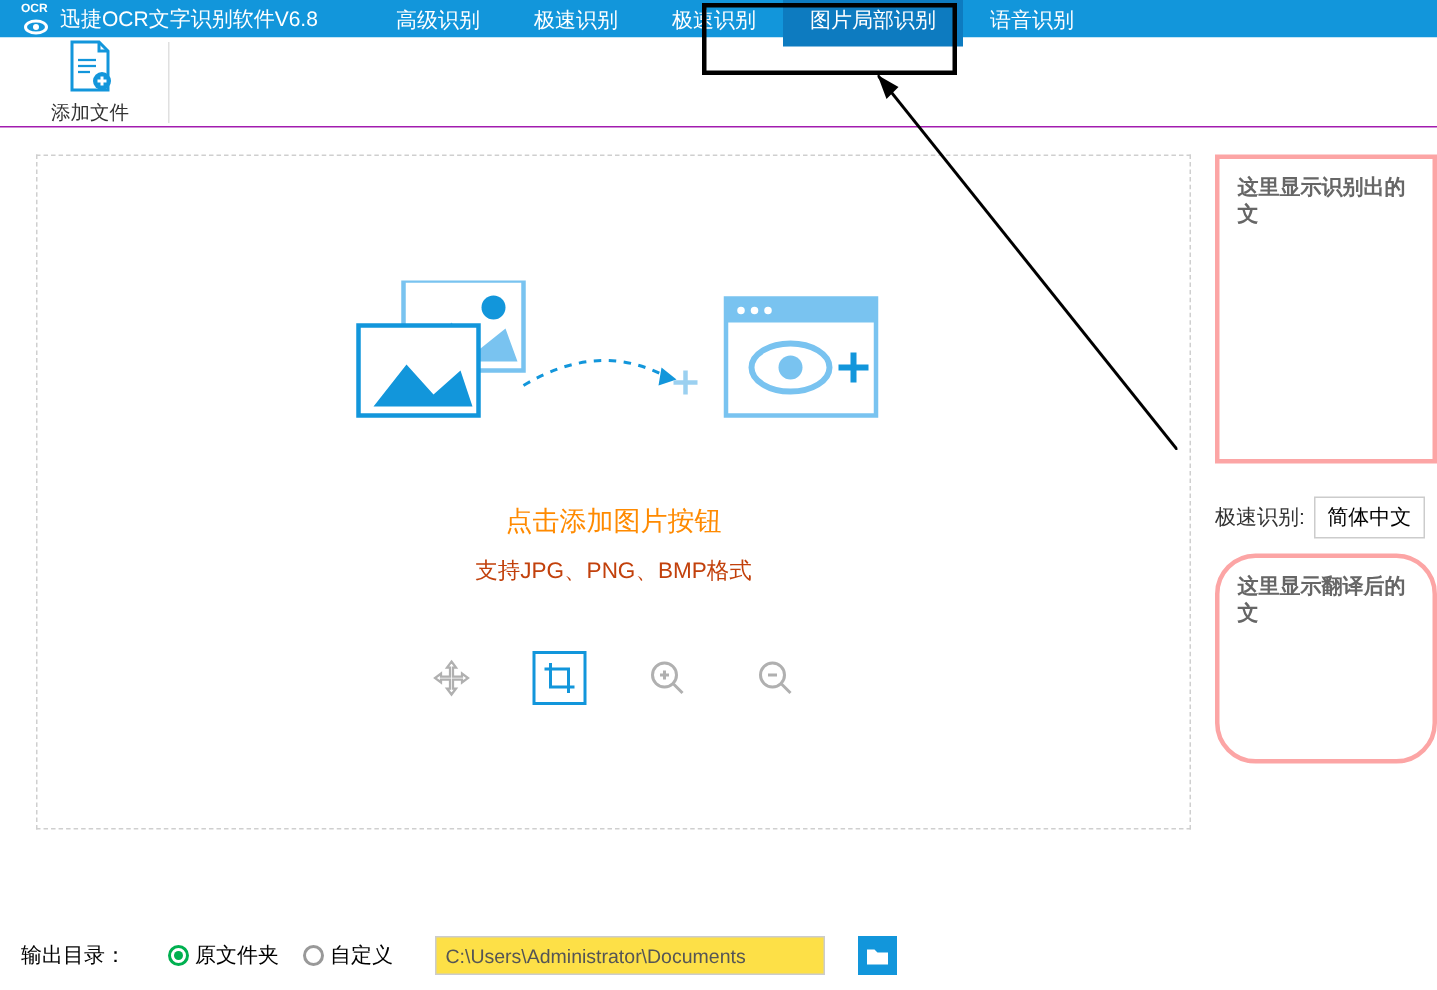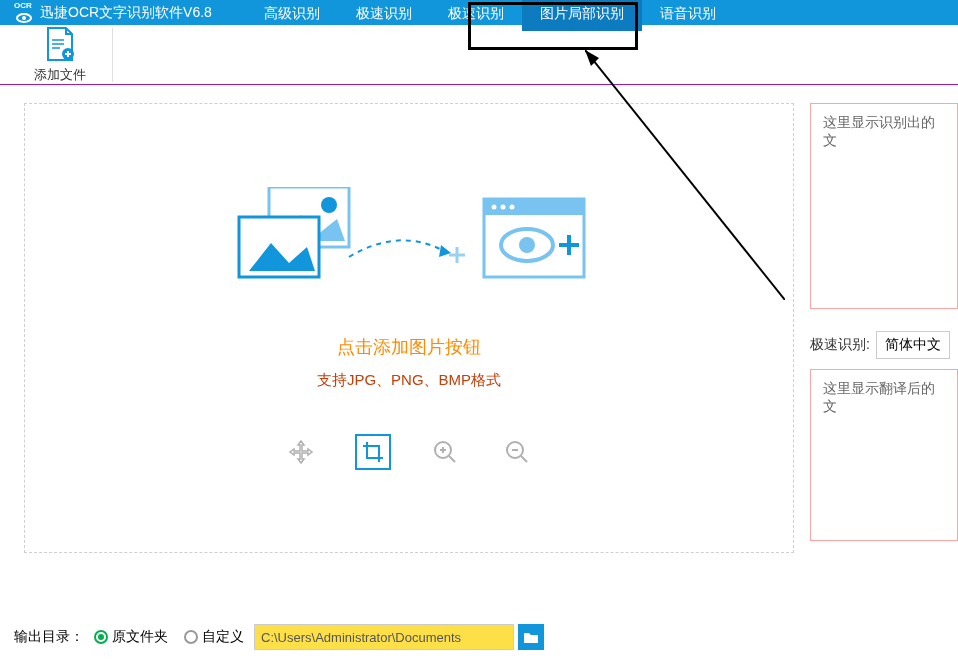--- a/index.html
+++ b/index.html
@@ -22,27 +22,27 @@
     .divider { width: 1px; height: 54px; background: #e0e0e0; margin: 0 12px; }
     .content { display: flex; padding: 18px 0 18px 24px; }
     .drop-area { width: 770px; height: 450px; border: 1px dashed #cfcfcf; display: flex; flex-direction: column; align-items: center; justify-content: center; position: relative; }
     .illustration { width: 360px; height: 120px; position: relative; margin-bottom: 28px; }
     .prompt-text { font-size: 18px; color: #ff8a00; margin-bottom: 12px; }
     .format-text { font-size: 15px; color: #c2410c; margin-bottom: 44px; }
     .tool-icons { display: flex; gap: 36px; align-items: center; }
     .tool-icon-box { width: 36px; height: 36px; display: flex; align-items: center; justify-content: center; cursor: pointer; }
     .tool-icon-box.active { border: 2px solid #1296db; }
     .right-panel { margin-left: 16px; flex: 1; display: flex; flex-direction: column; }
-    .text-box { border: 1px solid #fca5a5; padding: 10px 12px; color: #666; font-size: 14px; background: #fff; }
+    .text-box { border: 3px solid #fca5a5; padding: 10px 12px; color: #666; font-size: 14px; background: #fff; font-weight: bold; }
     .result-box { height: 206px; }
     .translate-row { margin-top: 20px; display: flex; align-items: center; height: 32px; }
     .translate-label { font-size: 14px; color: #333; margin-right: 6px; }
     .translate-dropdown { border: 1px solid #ccc; padding: 4px 8px; font-size: 14px; cursor: pointer; background: #fff; }
-    .translate-box { height: 172px; margin-top: 8px; }
-    .bottom-bar { position: absolute; bottom: 10px; left: 0; padding: 0 14px; display: flex; align-items: center; font-size: 14px; }
+    .translate-box { height: 140px; margin-top: 8px; border-radius: 27px; }
+    .bottom-bar { position: absolute; bottom: 10px; left: 0; padding: 0 14px; display: flex; align-items: center; font-size: 14px; gap: 18px; }
     .out-label { margin-right: 10px; }
     .radio-group { display: flex; align-items: center; gap: 16px; margin-right: 10px; }
     .radio-opt { display: flex; align-items: center; cursor: pointer; gap: 4px; }
     .radio-circle { width: 14px; height: 14px; border: 2px solid #999; border-radius: 50%; display: flex; align-items: center; justify-content: center; }
     .radio-circle.checked { border-color: #00b050; }
     .radio-circle.checked::after { content: ''; width: 6px; height: 6px; background: #00b050; border-radius: 50%; }
     .path-input { width: 260px; height: 26px; border: 1px solid #ccc; padding: 0 6px; font-size: 13px; color: #555; background: #fde047; }
     .folder-btn { width: 26px; height: 26px; background: #1296db; display: flex; align-items: center; justify-content: center; cursor: pointer; margin-left: 4px; }
     .highlight-box { position: absolute; top: 2px; left: 468px; width: 170px; height: 48px; border: 3px solid #000; pointer-events: none; z-index: 10; }
     .arrow-line { position: absolute; top: 50px; left: 585px; width: 200px; height: 250px; pointer-events: none; z-index: 9; }

